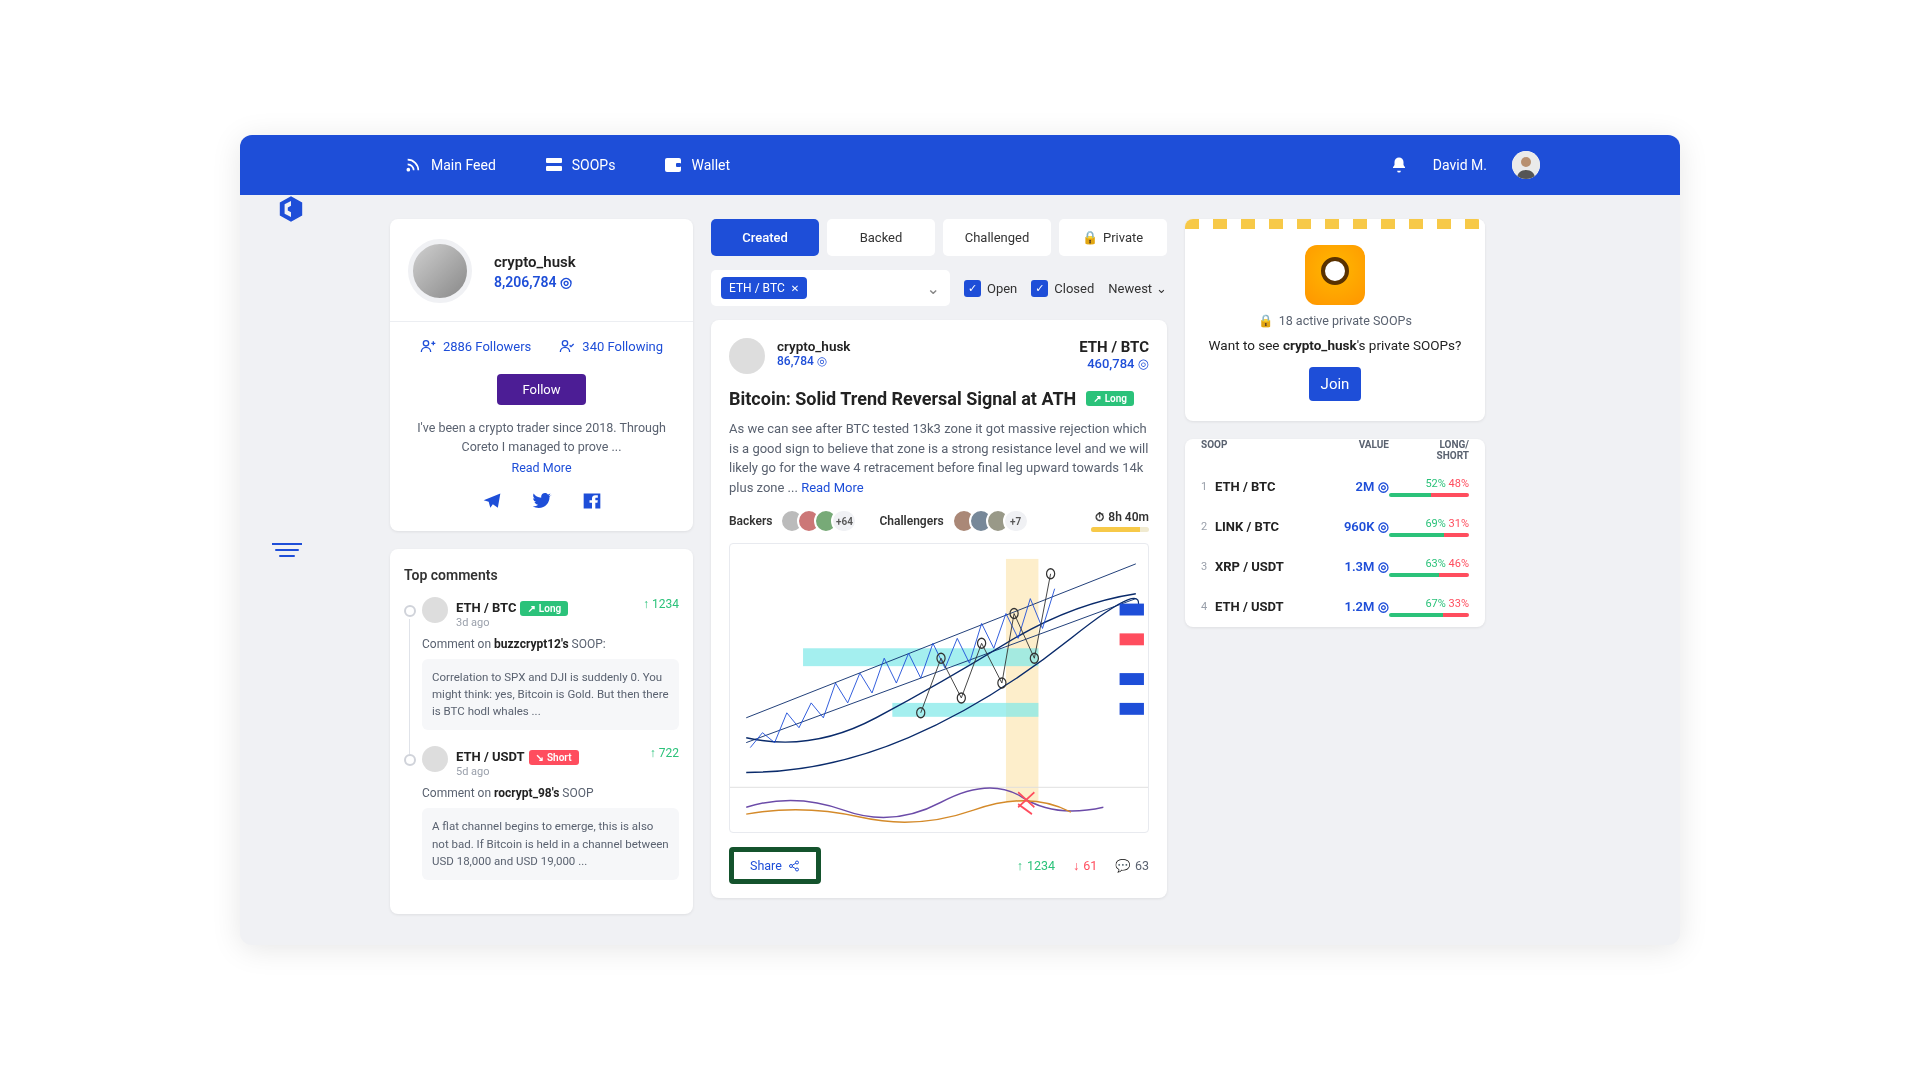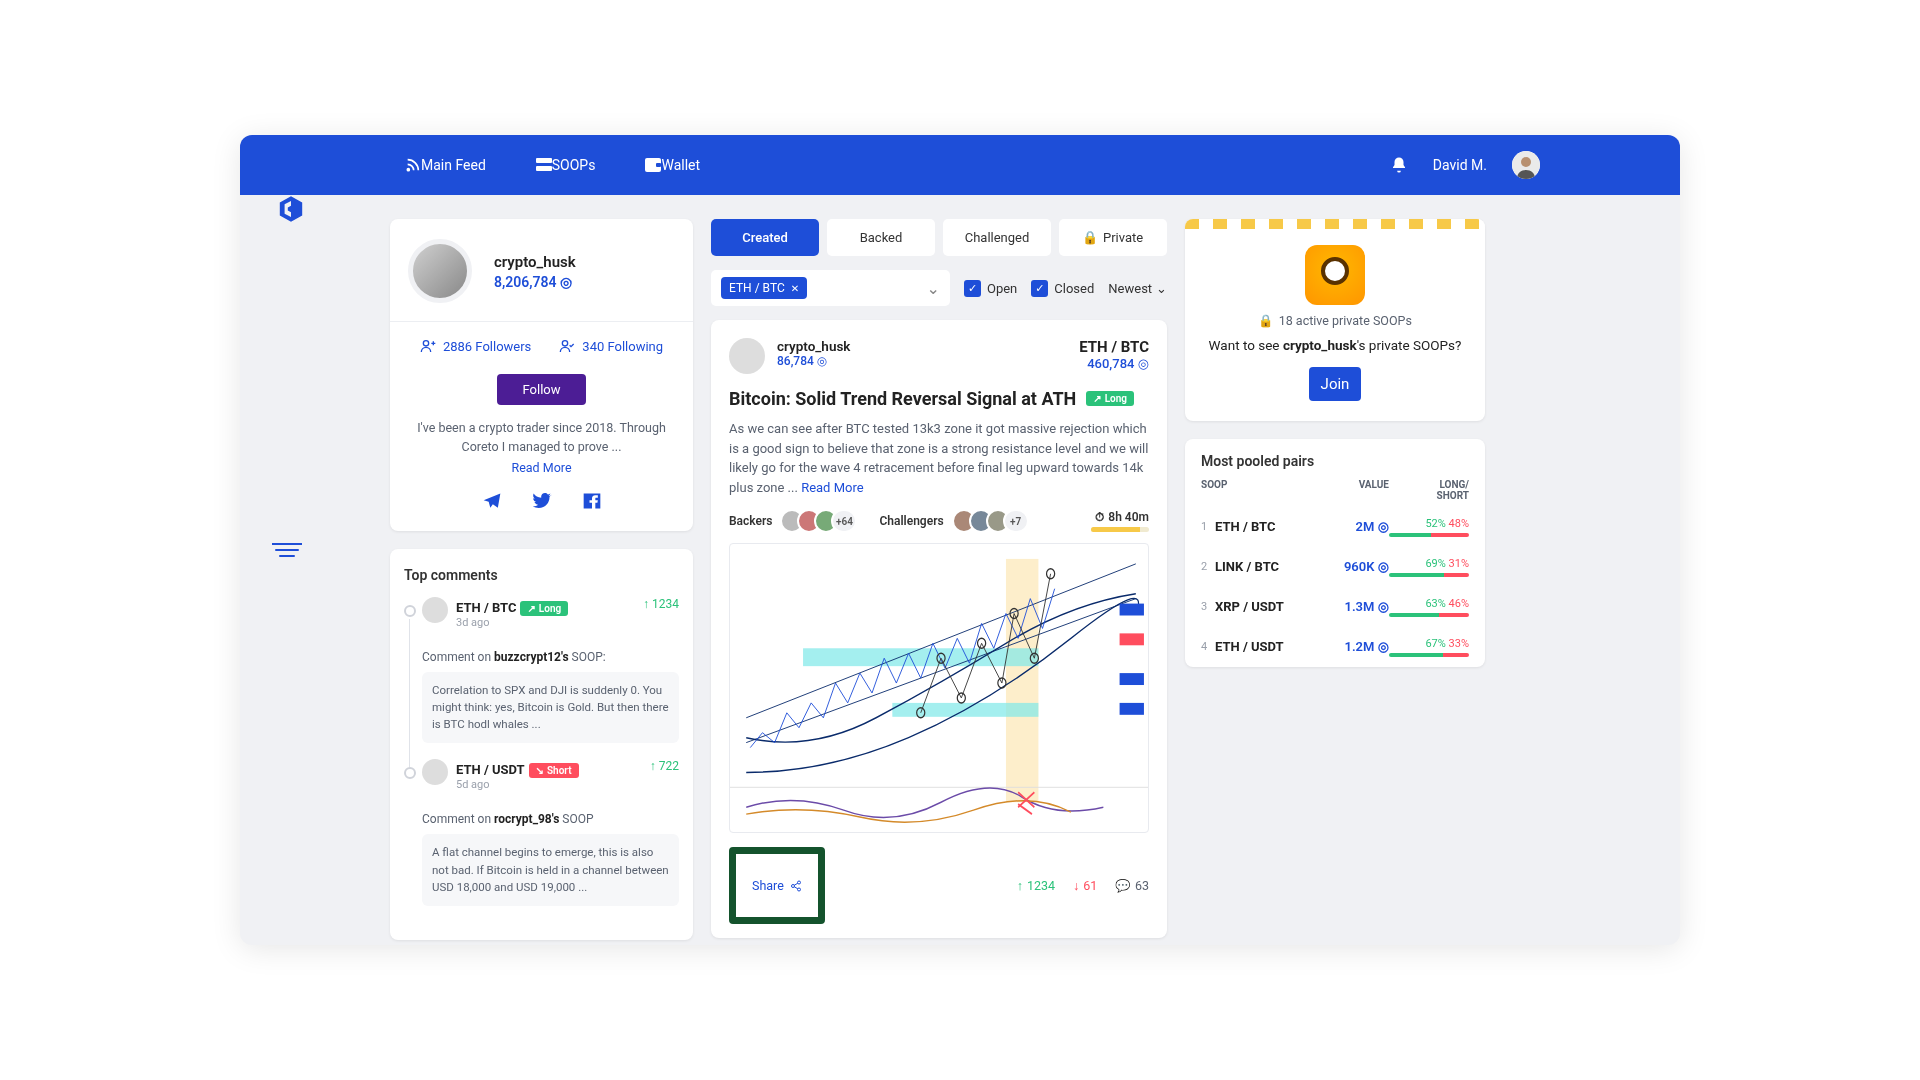--- a/index.html
+++ b/index.html
@@ -1,20 +1,20 @@
 <!DOCTYPE html>
 <html><head>
 <meta charset="utf-8">
 <style>
 *{margin:0;padding:0;box-sizing:border-box;font-family:-apple-system,BlinkMacSystemFont,'Segoe UI',Roboto,sans-serif}
 body{background:#fff;width:1920px;height:1080px;display:flex;align-items:center;justify-content:center}
 .frame{width:1440px;height:810px;background:#f0f1f4;border-radius:12px;overflow:hidden;position:relative;box-shadow:0 4px 30px rgba(0,0,0,0.1)}
 .topbar{height:60px;background:#1e4ed8;display:flex;align-items:center;padding:0 140px 0 165px;color:#fff}
 .nav{display:flex;gap:50px;align-items:center}
-.nav-item{display:flex;align-items:center;font-size:14px;cursor:pointer}
+.nav-item{display:flex;align-items:center;gap:10px;font-size:14px;cursor:pointer}
 .topbar-right{margin-left:auto;display:flex;align-items:center;gap:25px}
 .bell{width:18px;height:18px}
 .user-name{font-size:14px}
 .avatar-sm{width:28px;height:28px;border-radius:50%;background:#fff;display:flex;align-items:center;justify-content:center;overflow:hidden}
 .logo{position:absolute;left:35px;top:58px;width:32px;height:32px}
 .hamburger{position:absolute;left:32px;top:407px;width:30px}
 .content{display:flex;gap:18px;padding:24px 72px 0 150px}
 .left-col{width:303px;display:flex;flex-direction:column;gap:18px}
 .card{background:#fff;border-radius:8px;box-shadow:0 1px 3px rgba(0,0,0,0.08)}
 .profile{padding:20px 18px}
@@ -37,21 +37,21 @@
 .comment-item:after{content:'';position:absolute;left:-13px;top:22px;bottom:-8px;width:1px;background:#e0e3e9}
 .comment-item:last-child:after{display:none}
 .ci-head{display:flex;align-items:flex-start;gap:8px}
 .ci-avatar{width:26px;height:26px;border-radius:50%;background:#ddd}
 .ci-pair{font-size:13px;font-weight:700;color:#222}
 .ci-age{font-size:11px;color:#9aa0ab}
 .badge{font-size:10px;padding:2px 7px;border-radius:3px;font-weight:600;display:inline-flex;align-items:center;gap:3px}
 .badge.long{background:#2bc27a;color:#fff}
 .badge.short{background:#ff4d5e;color:#fff}
 .votes{margin-left:auto;font-size:12px;color:#2bc27a;display:flex;align-items:center;gap:3px}
-.ci-ref{font-size:12px;color:#5a6270;margin-top:21px}
+.ci-ref{font-size:12px;color:#5a6270;margin-top:8px}
 .ci-ref b{font-weight:700;color:#222}
 .ci-body{background:#f6f7f9;border-radius:6px;padding:10px;font-size:11.5px;color:#5a6270;line-height:1.5;margin-top:8px}
 .center-col{width:456px;display:flex;flex-direction:column;gap:14px}
 .tabs{display:flex;gap:8px}
 .tab{flex:1;background:#fff;padding:11px 0;text-align:center;font-size:13px;border-radius:5px;cursor:pointer;color:#333}
 .tab.active{background:#1e4ed8;color:#fff;font-weight:500}
 .tab .lock{margin-right:4px}
 .filters{display:flex;align-items:center;gap:14px}
 .pair-select{flex:1;background:#fff;border-radius:5px;display:flex;align-items:center;padding:7px 10px}
 .chip{background:#1e4ed8;color:#fff;font-size:12px;padding:4px 8px;border-radius:4px;display:flex;align-items:center;gap:6px}
@@ -76,21 +76,21 @@
 .avstack{display:flex}
 .avstack .av{width:24px;height:24px;border-radius:50%;border:2px solid #fff;margin-left:-7px;background:#bbb}
 .avstack .av:first-child{margin-left:0}
 .avstack .more{width:26px;height:24px;border-radius:12px;border:2px solid #fff;margin-left:-7px;background:#f0f1f4;color:#555;font-size:10px;display:flex;align-items:center;justify-content:center;font-weight:600}
 .timer{margin-left:auto;display:flex;flex-direction:column;align-items:flex-end;gap:3px}
 .timer-text{display:flex;align-items:center;gap:4px;color:#333;font-weight:600}
 .prog{width:58px;height:5px;background:#f0ead0;border-radius:3px;overflow:hidden}
 .prog-fill{height:100%;width:85%;background:#f7c948}
 .chart-img{width:100%;height:290px;margin-top:10px;border:1px solid #e8eaef;border-radius:4px;background:#fff;position:relative;overflow:hidden}
 .post-foot{display:flex;align-items:center;margin-top:14px;gap:18px}
-.share-btn{border:7px solid #14532d;color:#1e4ed8;background:#fff;padding:24px 16px;font-size:12.5px;border-radius:4px;display:flex;align-items:center;gap:6px;cursor:pointer}
+.share-btn{border:5px solid #14532d;color:#1e4ed8;background:#fff;padding:6px 16px;font-size:12.5px;border-radius:4px;display:flex;align-items:center;gap:6px;cursor:pointer}
 .foot-stats{margin-left:auto;display:flex;gap:18px;font-size:12.5px}
 .fs{display:flex;align-items:center;gap:4px}
 .fs.up{color:#2bc27a}.fs.down{color:#ff4d5e}.fs.cm{color:#5a6270}
 .right-col{width:300px;display:flex;flex-direction:column;gap:18px}
 .private-card{padding:20px;text-align:center;position:relative;overflow:hidden}
 .private-card:before{content:'';position:absolute;top:0;left:0;right:0;height:10px;background:repeating-linear-gradient(90deg,#f7c948 0 14px,#fff 14px 28px)}
 .monster{width:60px;height:60px;margin:6px auto 8px;background:radial-gradient(circle at 50% 40%,#ffb800,#ff9500);border-radius:12px;position:relative}
 .monster:before{content:'';position:absolute;top:12px;left:50%;transform:translateX(-50%);width:20px;height:20px;background:#fff;border-radius:50%;border:4px solid #5a3200}
 .private-count{font-size:12.5px;color:#5a6270;display:flex;align-items:center;justify-content:center;gap:5px;margin-top:6px}
 .private-text{font-size:13.5px;color:#222;margin-top:8px;line-height:1.4}
@@ -352,21 +352,20 @@
 
     <div class="right-col">
       <div class="card private-card">
         <div class="monster"></div>
         <div class="private-count">🔒 <span>18 active private SOOPs</span></div>
         <div class="private-text"><span>Want to see </span><b>crypto_husk</b><span>'s private SOOPs?</span></div>
         <button class="join-btn">Join</button>
       </div>
 
       <div class="card">
-        <div class="pool-title">Most pooled pairs</div>
         <div class="pool-head">
           <div class="ph-soop">SOOP</div>
           <div class="ph-val">VALUE</div>
           <div class="ph-ls" style="white-space:pre-line">LONG/
 SHORT</div>
         </div>
         <div id="pool-rows">
             <div class="pool-row">
     <div class="pr-idx">1</div>
     <div class="pr-pair">ETH / BTC</div>

